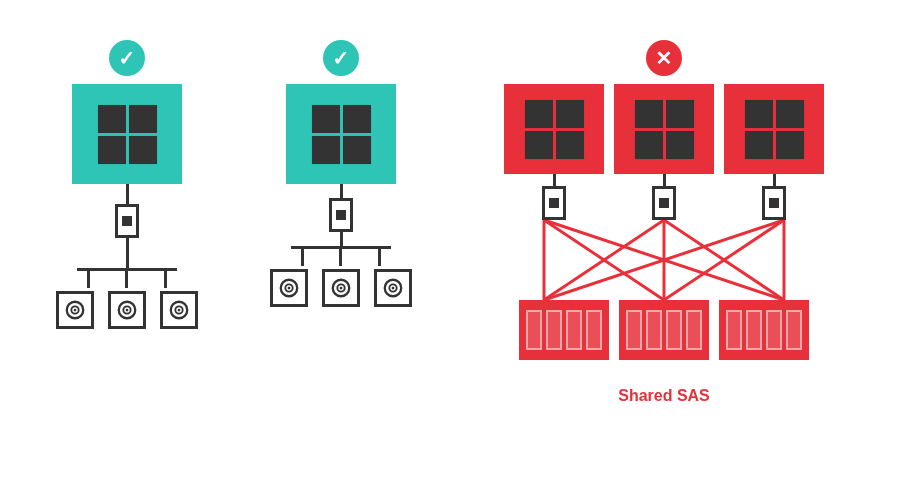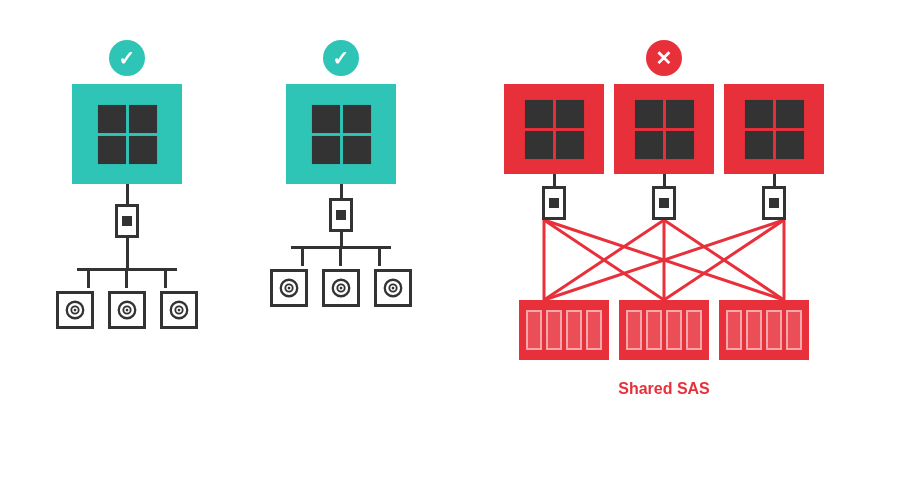--- a/index.html
+++ b/index.html
@@ -327,16 +327,16 @@
         <div class="storage-slot"></div>
       </div>
       <div class="storage-box">
         <div class="storage-slot"></div>
         <div class="storage-slot"></div>
         <div class="storage-slot"></div>
         <div class="storage-slot"></div>
       </div>
     </div>
 
-    <div class="diagram-label" style="margin-top:20px;text-align:right;">Shared SAS</div>
+    <div class="diagram-label" style="margin-top:27px;text-align:right;">Shared SAS</div>
   </div>
 
 </div>
 
 </body></html>

